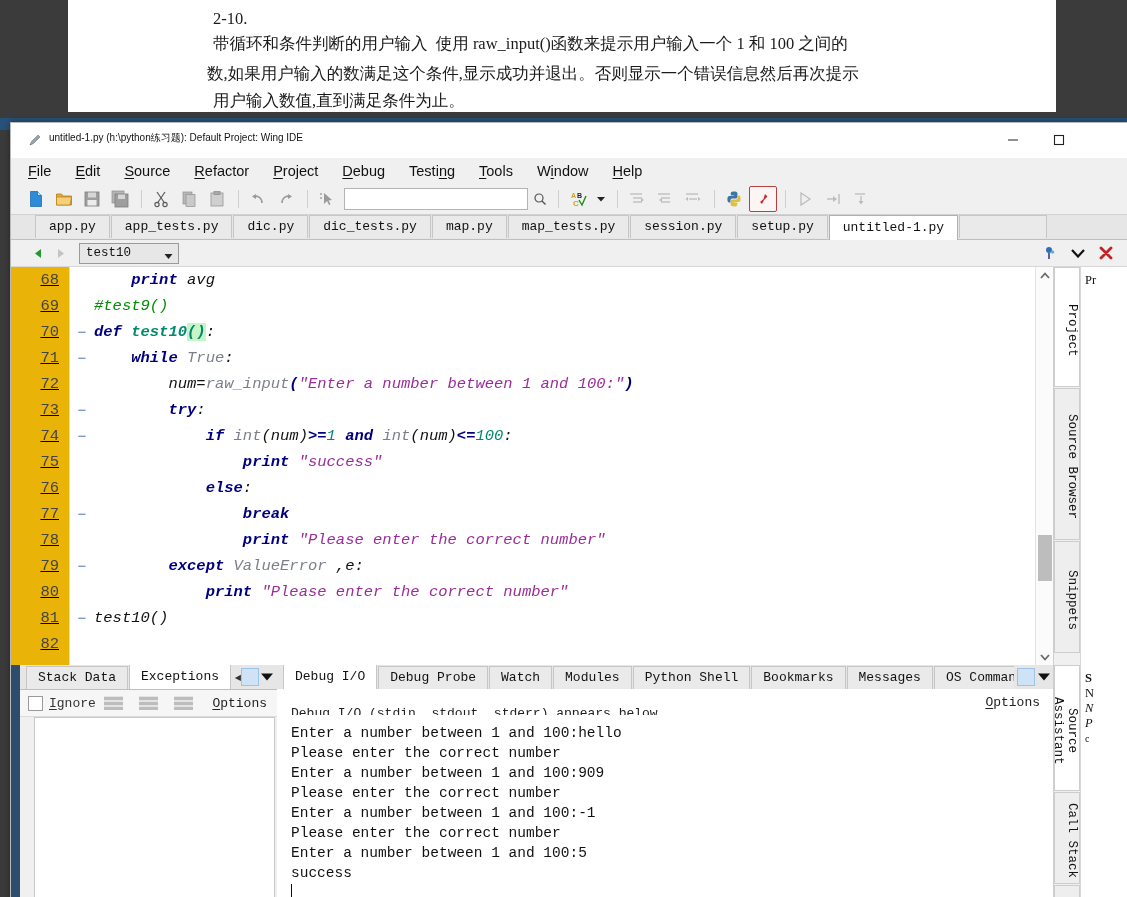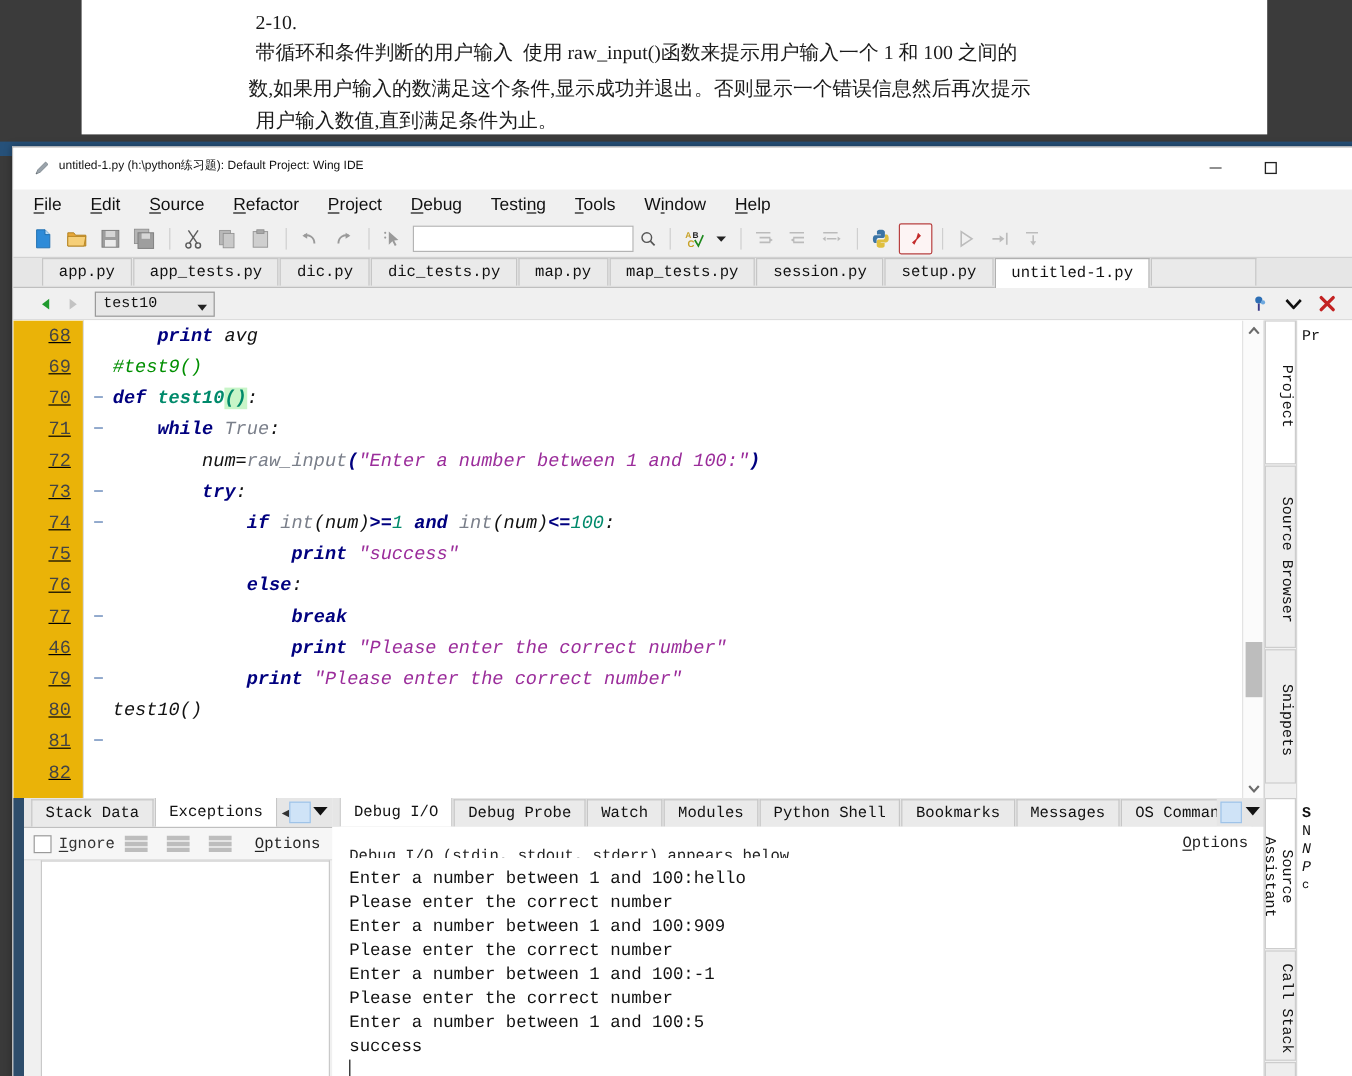--- a/index.html
+++ b/index.html
@@ -181,21 +181,21 @@
     background: #eeeeee; border: 1px solid #cdcdcd;
     writing-mode: vertical-rl;
     font-family: "Liberation Mono", monospace; font-size: 12.5px; color:#111;
     text-align: center; padding-top: 6px;
     box-sizing: border-box;
   }
   .vtab.active { background:#ffffff; }
   .rpanel {
     position: absolute; left: 26px; top: 0; right: 0; bottom: 0;
     background: #ffffff; border-left: 1px solid #d7d7d7;
-    font-family: Liberation Mono, monospace; font-size: 12.5px; color:#111;
+    font-family: Liberation Serif, serif; font-size: 12.5px; color:#111;
     padding: 6px 2px 0 4px; overflow: hidden;
   }
 
   
   .bottom { position: relative; height: 260px; background: #f0f0f0; }
   .bl {
     position: absolute; left: 0; top: 0; width: 266px; bottom: 0;
     background: #f0f0f0;
   }
   .br {
@@ -525,21 +525,21 @@
             <div class="lnum">68</div>
             <div class="lnum">69</div>
             <div class="lnum">70</div>
             <div class="lnum">71</div>
             <div class="lnum">72</div>
             <div class="lnum">73</div>
             <div class="lnum">74</div>
             <div class="lnum">75</div>
             <div class="lnum">76</div>
             <div class="lnum">77</div>
-            <div class="lnum">46</div>
+            <div class="lnum">78</div>
             <div class="lnum">79</div>
             <div class="lnum">80</div>
             <div class="lnum">81</div>
             <div class="lnum">82</div>
           </div>
         <div class="foldcol" id="foldcol">
             <div class="foldmark"></div>
             <div class="foldmark"></div>
             <div class="foldmark">−</div>
             <div class="foldmark">−</div>
@@ -560,20 +560,21 @@
             <div class="code-line"><span class="cmt">#test9()</span></div>
             <div class="code-line"><span class="kw">def </span><span class="fn">test10</span><span class="fn brmatch">()</span><span class="plain">:</span></div>
             <div class="code-line"><span class="plain">    </span><span class="kw">while</span><span class="plain"> </span><span class="bi">True</span><span class="plain">:</span></div>
             <div class="code-line"><span class="plain">        num=</span><span class="bi">raw_input</span><span class="op">(</span><span class="str">"Enter a number between 1 and 100:"</span><span class="op">)</span></div>
             <div class="code-line"><span class="plain">        </span><span class="kw">try</span><span class="plain">:</span></div>
             <div class="code-line"><span class="plain">            </span><span class="kw">if</span><span class="plain"> </span><span class="bi">int</span><span class="plain">(num)</span><span class="op">&gt;=</span><span class="num">1</span><span class="plain"> </span><span class="kw">and</span><span class="plain"> </span><span class="bi">int</span><span class="plain">(num)</span><span class="op">&lt;=</span><span class="num">100</span><span class="plain">:</span></div>
             <div class="code-line"><span class="plain">                </span><span class="kw">print</span><span class="plain"> </span><span class="str">"success"</span></div>
             <div class="code-line"><span class="plain">            </span><span class="kw">else</span><span class="plain">:</span></div>
             <div class="code-line"><span class="plain">                </span><span class="kw">break</span></div>
             <div class="code-line"><span class="plain">                </span><span class="kw">print</span><span class="plain"> </span><span class="str">"Please enter the correct number"</span></div>
+            <div class="code-line"><span class="plain">        </span><span class="kw">except</span><span class="plain"> </span><span class="bi">ValueError</span><span class="plain"> ,e:</span></div>
             <div class="code-line"><span class="plain">            </span><span class="kw">print</span><span class="plain"> </span><span class="str">"Please enter the correct number"</span></div>
             <div class="code-line"><span class="plain">test10()</span></div>
             <div class="code-line"><span class="plain"></span></div>
           </div>
         <div class="vscroll">
           <div class="arrow">
             <svg width="10" height="8" viewBox="0 0 10 8">
                 <path d="M1 6 L5 1.5 L9 6" fill="none" stroke="#6b6b6b" stroke-width="1.8"></path>
               </svg>
           </div>

